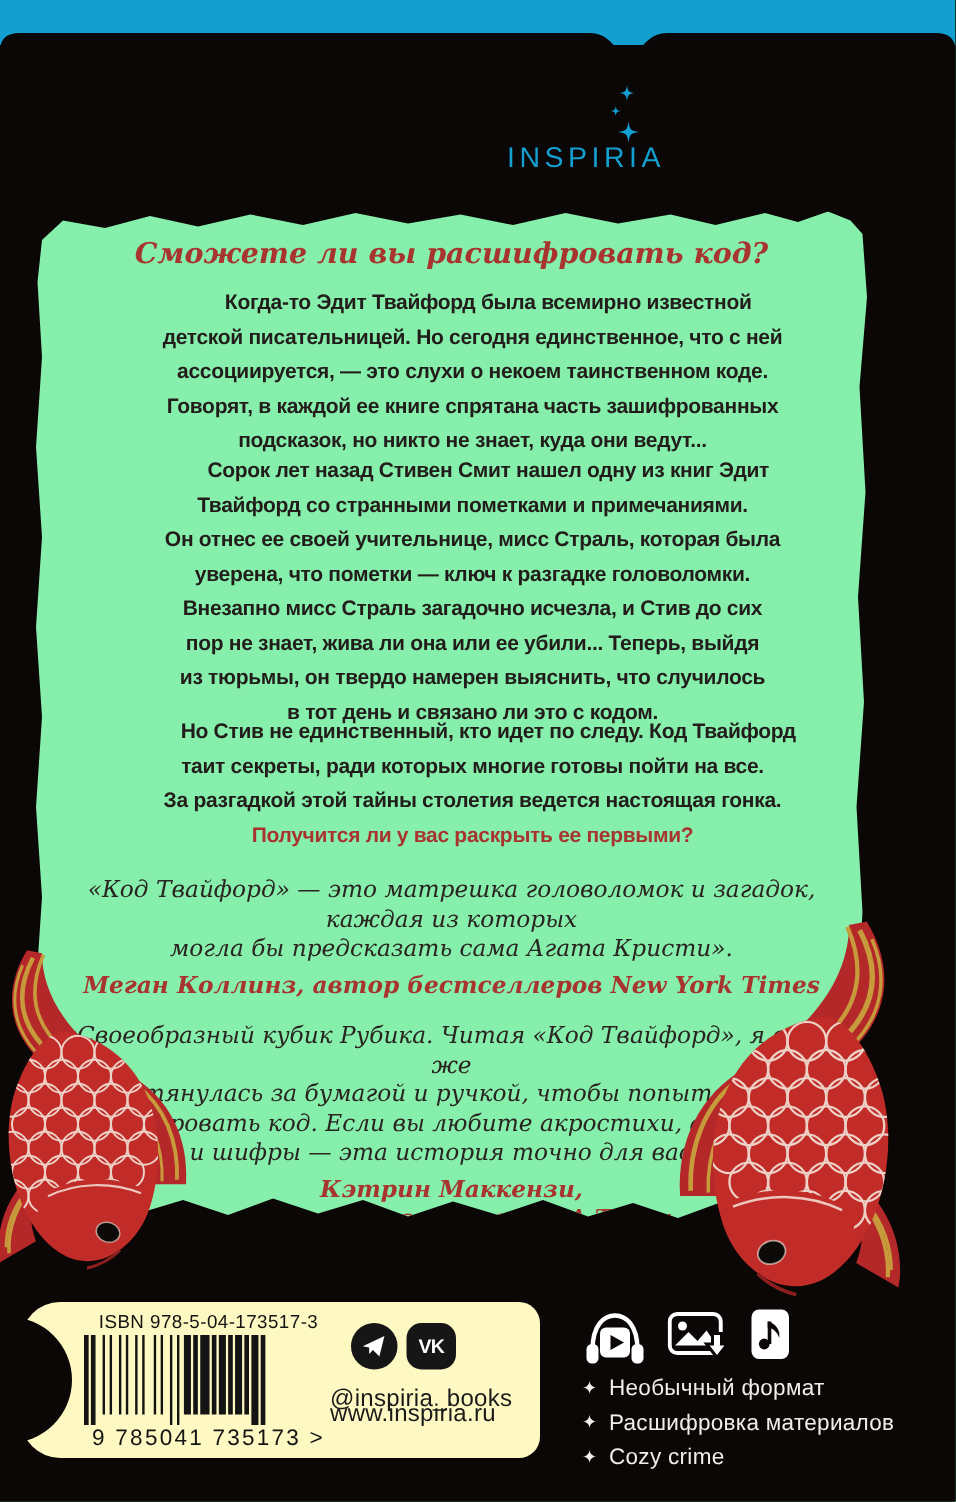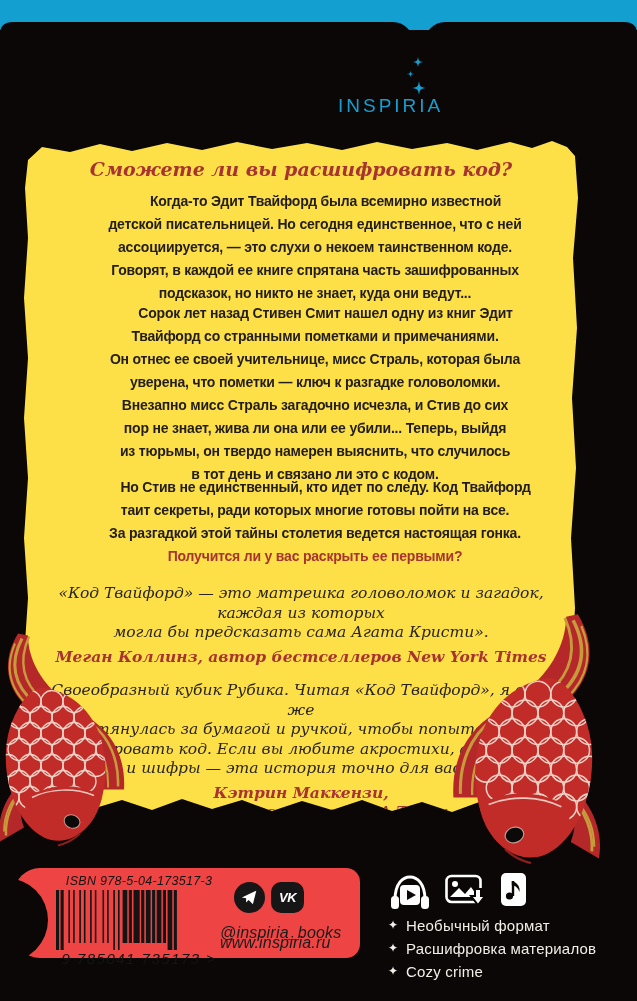--- a/index.html
+++ b/index.html
@@ -6,21 +6,21 @@
   .page{position:relative;width:637px;height:1001px;background:#0a0706;overflow:hidden;
         font-family:"Liberation Sans",sans-serif;}
   .abs{position:absolute;}
   
   .top-svg{position:absolute;left:0;top:0;}
   .tagline{position:absolute;left:45px;top:95px;color:#fdfdfd;font-size:19px;font-weight:700;
            letter-spacing:.6px;line-height:22px;}
   .brandname{position:absolute;left:338px;top:95px;color:#149fd1;font-size:19px;font-weight:500;
              letter-spacing:3px;line-height:22px;}
   
-  .paper{position:absolute;left:22px;top:138px;width:558px;height:680px;background:#fde047;
+  .paper{position:absolute;left:22px;top:138px;width:558px;height:680px;background:#86efac;
          clip-path:polygon(6px 22px,20px 9px,48px 14px,78px 6px,110px 13px,145px 5px,180px 12px,
            215px 4px,250px 11px,285px 5px,320px 12px,355px 4px,390px 11px,425px 5px,455px 12px,
            488px 4px,510px 10px,530px 3px,545px 9px,553px 18px,556px 60px,551px 120px,555px 190px,
            550px 260px,554px 330px,549px 400px,553px 470px,549px 540px,554px 600px,551px 650px,
            540px 668px,515px 660px,488px 672px,460px 663px,430px 674px,400px 664px,370px 673px,
            340px 662px,310px 672px,280px 663px,250px 673px,220px 662px,190px 671px,160px 661px,
            130px 672px,100px 662px,70px 671px,40px 661px,15px 669px,3px 640px,7px 580px,2px 520px,
            6px 460px,2px 400px,6px 340px,2px 280px,6px 220px,2px 160px,6px 100px,3px 50px);}
   .headline{position:absolute;left:0;top:20px;width:100%;text-align:center;color:#a83430;
             font-family:"DejaVu Serif",serif;font-style:italic;font-weight:700;font-size:19px;}
@@ -28,22 +28,22 @@
         line-height:23px;letter-spacing:-0.2px;text-align:center;}
   .para .line{white-space:nowrap;}
   .lines div.line:first-of-type{text-indent:21px;}
   .p1{top:52px;} .p2{top:164px;} .p3{top:338px;}
   .line.highlight{color:#a83430;}
   .review{position:absolute;left:8px;width:542px;text-align:center;color:#2a2420;
           font-family:"DejaVu Serif",serif;font-style:italic;font-size:15.5px;line-height:19.5px;}
   .r1{top:446px;} .r2{top:543px;}
   .attrib{color:#a83430;font-weight:700;margin-top:4px;}
   
-  .panel{position:absolute;left:14px;top:868px;width:346px;height:90px;background:#ef4444;
-         border-radius:26px 14px 14px 26px;font-style:italic;}
+  .panel{position:absolute;left:14px;top:868px;width:346px;height:104px;background:#fef9c3;
+         border-radius:26px 14px 14px 26px;}
   .bite{position:absolute;left:-50px;top:10px;width:84px;height:84px;border-radius:50%;background:#0a0706;}
   .sliver{position:absolute;left:0;top:902px;width:12px;height:38px;background:#fdfdfc;
           clip-path:polygon(0 0,100% 50%,0 100%);}
   .isbn{position:absolute;left:40px;top:6px;width:170px;text-align:center;color:#141414;
         font-size:12.5px;letter-spacing:.3px;}
   .digits{position:absolute;left:30px;top:82px;width:190px;text-align:center;color:#141414;
           font-size:15px;letter-spacing:1.5px;font-weight:500;}
   .tg{position:absolute;left:220px;top:14px;width:31px;height:31px;border-radius:50%;background:#161616;
       display:flex;align-items:center;justify-content:center;}
   .vk{position:absolute;left:257px;top:14px;width:33px;height:31px;border-radius:10px;background:#161616;

